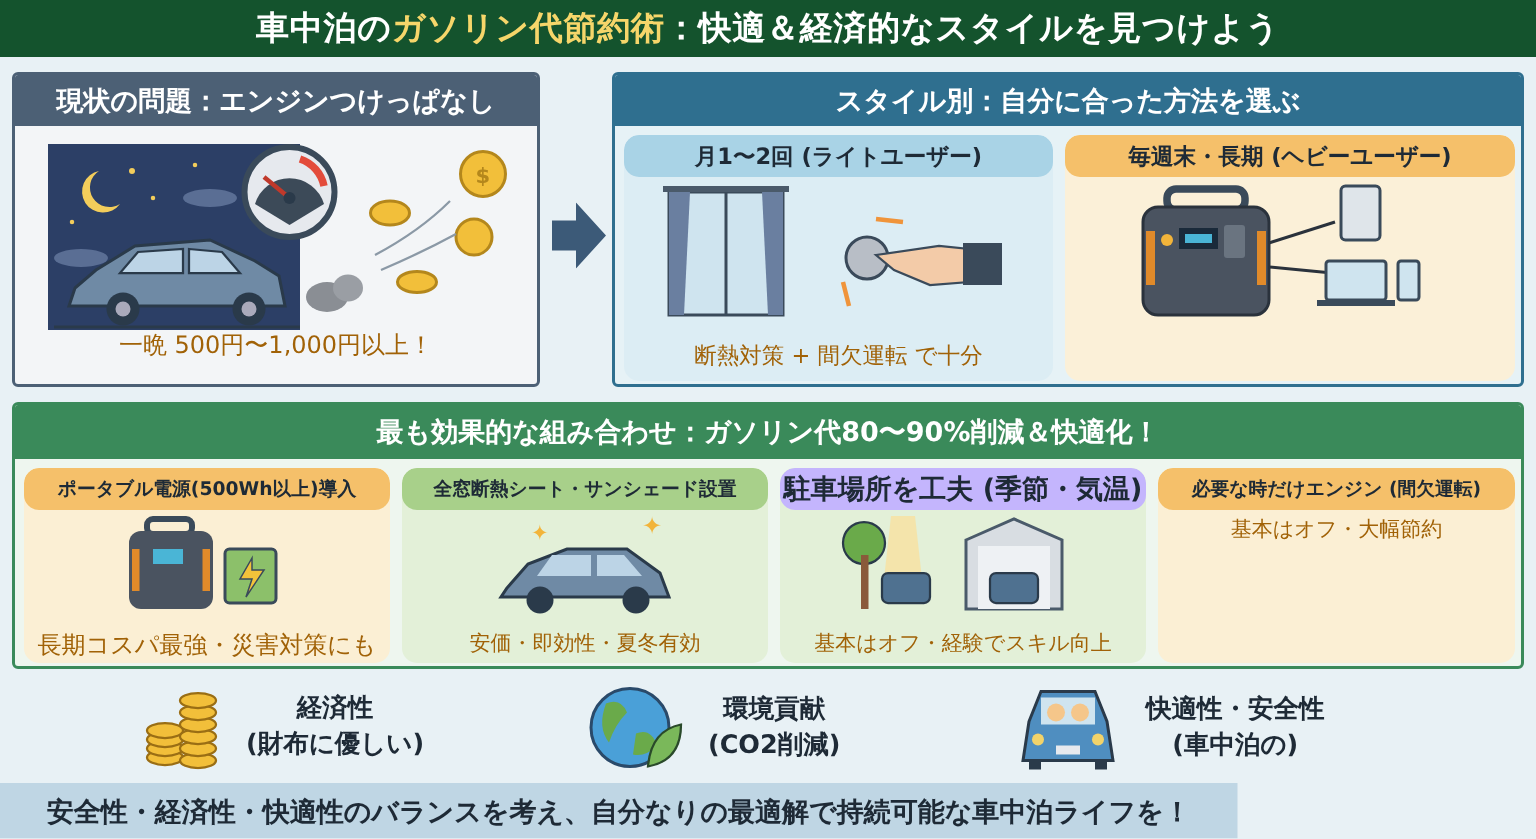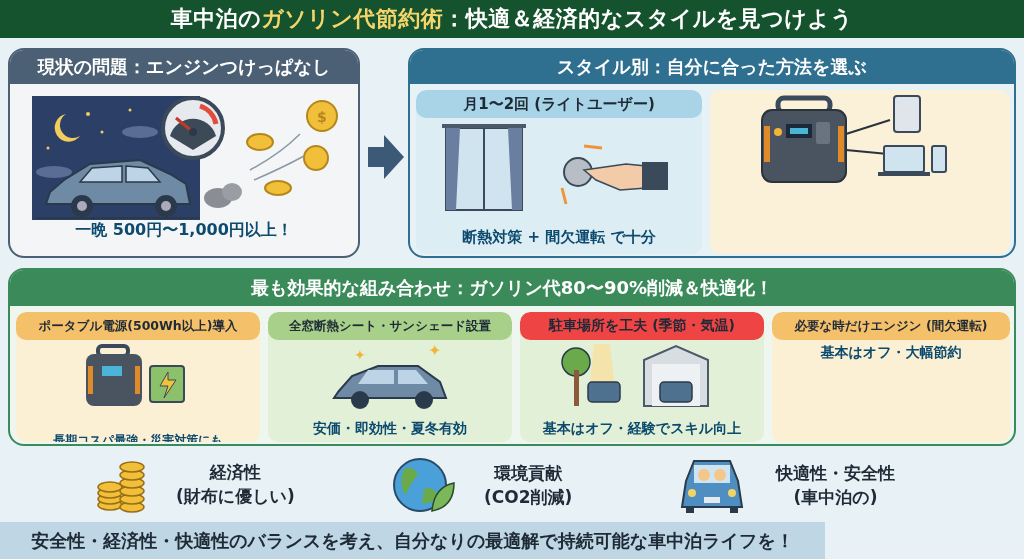--- a/index.html
+++ b/index.html
@@ -1,24 +1,24 @@
 <!DOCTYPE html>
 <html><head>
 <meta charset="utf-8">
 <style>
 *{box-sizing:border-box;margin:0;padding:0}
 body{width:1024px;height:559px;overflow:hidden;background:#e8f1f5;font-family:"DejaVu Sans","Liberation Sans",sans-serif;position:relative;color:#1e2a36}
 .hdr{position:absolute;left:0;top:0;width:1024px;height:38px;background:#14532d;color:#fff;font-weight:bold;font-size:22px;display:flex;align-items:center;justify-content:center;letter-spacing:0.5px}
 .hdr .hl{color:#f6d66a}
-.card{position:absolute;border-radius:16px;overflow:hidden;border:2px solid #0c4a6e;background:#f3f5f7}
+.card{position:absolute;border-radius:4px;overflow:hidden;border:2px solid #0c4a6e;background:#f3f5f7}
 .card-title{height:34px;color:#fff;font-weight:bold;font-size:17px;display:flex;align-items:center;justify-content:center}
-.cap{font-weight:bold;font-size:14px;text-align:center;color:#0c4a6e}
+.cap{font-weight:normal;font-size:14px;text-align:center;color:#a16207}
 .sub{position:absolute;border-radius:10px;overflow:hidden}
 .sub-title{height:28px;display:flex;align-items:center;justify-content:center;font-weight:bold;font-size:14px;border-radius:10px;margin:0}
-.ben{position:absolute;top:455px;display:flex;align-items:center;gap:28px}
+.ben{position:absolute;top:455px;display:flex;align-items:center;gap:16px}
 .ben .txt{font-weight:bold;font-size:17px;text-align:center;line-height:24px}
 .footer{position:absolute;left:0;top:522px;width:825px;height:37px;background:#bfd6e4;display:flex;align-items:center;justify-content:center;font-weight:bold;font-size:18px}
 </style>
 </head>
 <body>
 
 <div class="hdr">
   <span>車中泊の</span>
   <span class="hl">ガソリン代節約術</span>
   <span>：快適＆経済的なスタイルを見つけよう</span>
@@ -81,20 +81,21 @@
       <circle cx="162" cy="54" r="14" fill="#b8bec6" stroke="#3a4a5a" stroke-width="2"></circle>
       <path d="M168 52 L210 46 L230 48 L230 70 L204 72 L180 62 Z" fill="#f3cba8" stroke="#3a4a5a" stroke-width="1.5"></path>
       <rect x="226" y="44" width="26" height="28" fill="#3a4a5a"></rect>
       <path d="M168 28 L186 30" stroke="#f0943a" stroke-width="3"></path>
       <path d="M150 86 L146 70" stroke="#f0943a" stroke-width="3"></path>
     </svg>
     <div class="cap" style="font-size:15px;margin-top:6px">断熱対策 + 間欠運転 で十分</div>
   </div>
 
   <div class="sub" style="left:300px;top:40px;width:300px;height:164px;background:#fbf0d8">
+    <div class="sub-title" style="background:#f5c06a;font-size:15px">毎週末・長期 (ヘビーユーザー)</div>
     <svg width="300" height="100">
       <rect x="68" y="8" width="52" height="14" rx="6" fill="none" stroke="#3a4a5a" stroke-width="5"></rect>
       <rect x="52" y="20" width="84" height="72" rx="10" fill="#4a5360" stroke="#2a323c" stroke-width="2"></rect>
       <rect x="54" y="36" width="6" height="36" fill="#e08a2a"></rect>
         <rect x="128" y="36" width="6" height="36" fill="#e08a2a"></rect>
       <rect x="76" y="34" width="26" height="14" fill="#1a2a3a"></rect>
         <rect x="80" y="38" width="18" height="6" fill="#4ab5d6"></rect>
       <circle cx="68" cy="42" r="4" fill="#f2b43a"></circle>
       <rect x="106" y="32" width="14" height="22" rx="2" fill="#6a7480"></rect>
       <line x1="136" y1="44" x2="180" y2="30" stroke="#2a323c" stroke-width="2"></line>
@@ -114,39 +115,39 @@
     <div class="sub-title" style="background:#f5c06a;font-size:12.5px">ポータブル電源(500Wh以上)導入</div>
     <svg width="244" height="72">
       <rect x="82" y="6" width="30" height="10" rx="4" fill="none" stroke="#3a4a5a" stroke-width="4"></rect>
       <rect x="70" y="14" width="56" height="52" rx="8" fill="#4a5360"></rect>
       <rect x="72" y="26" width="5" height="28" fill="#e08a2a"></rect>
         <rect x="119" y="26" width="5" height="28" fill="#e08a2a"></rect>
       <rect x="86" y="26" width="20" height="10" fill="#4ab5d6"></rect>
       <rect x="134" y="26" width="34" height="36" rx="3" fill="#8cc06a" stroke="#3a4a5a" stroke-width="2"></rect>
       <path d="M152 32 L144 46 L152 46 L148 58 L160 40 L152 40 Z" fill="#f2c23a" stroke="#3a4a5a"></path>
     </svg>
-    <div class="cap" style="font-size:12px;margin-top:16px">長期コスパ最強・災害対策にも</div>
+    <div class="cap" style="font-size:16px;margin-top:4px">長期コスパ最強・災害対策にも</div>
   </div>
 
   <div class="sub" style="left:258px;top:42px;width:244px;height:130px;background:#e3f0d8">
     <div class="sub-title" style="background:#a8d08a;font-size:12.5px">全窓断熱シート・サンシェード設置</div>
     <svg width="244" height="72">
       <path d="M70 52 L84 36 L110 26 L150 26 L172 42 L178 58 L66 58 Z" fill="#6f8aa5" stroke="#2a3a4a" stroke-width="2"></path>
       <path d="M100 30 L126 30 L126 44 L90 44 Z" fill="#bcd4e6"></path>
       <path d="M130 30 L148 30 L160 44 L130 44 Z" fill="#bcd4e6"></path>
       <circle cx="92" cy="60" r="9" fill="#2a3a4a"></circle>
         <circle cx="156" cy="60" r="9" fill="#2a3a4a"></circle>
       <text x="86" y="20" font-size="14" fill="#f2b43a">✦</text>
       <text x="160" y="16" font-size="16" fill="#f2b43a">✦</text>
     </svg>
     <div class="cap" style="font-size:14px;margin-top:4px">安価・即効性・夏冬有効</div>
   </div>
 
   <div class="sub" style="left:510px;top:42px;width:244px;height:130px;background:#e3f0d8">
-    <div class="sub-title" style="background:#ef4444;font-size:14px">駐車場所を工夫 (季節・気温)</div>
+    <div class="sub-title" style="background:#c4b5fd;font-size:18px">駐車場所を工夫 (季節・気温)</div>
     <svg width="244" height="72">
       <circle cx="56" cy="22" r="14" fill="#6aaa4a" stroke="#2a3a4a" stroke-width="1.5"></circle>
       <rect x="54" y="30" width="5" height="36" fill="#8a5a3a"></rect>
       <path d="M74 4 L90 4 L96 58 L68 58 Z" fill="#f8e1a0" opacity="0.8"></path>
       <rect x="68" y="42" width="32" height="20" rx="4" fill="#4f7190" stroke="#2a3a4a" stroke-width="1.5"></rect>
       <path d="M124 20 L156 6 L188 20 L188 66 L124 66 Z" fill="#d8dde2" stroke="#4a5a6a" stroke-width="2"></path>
       <rect x="132" y="24" width="48" height="42" fill="#eef1f4"></rect>
       <rect x="140" y="42" width="32" height="20" rx="4" fill="#4f7190" stroke="#2a3a4a" stroke-width="1.5"></rect>
     </svg>
     <div class="cap" style="font-size:14px;margin-top:4px">基本はオフ・経験でスキル向上</div>

